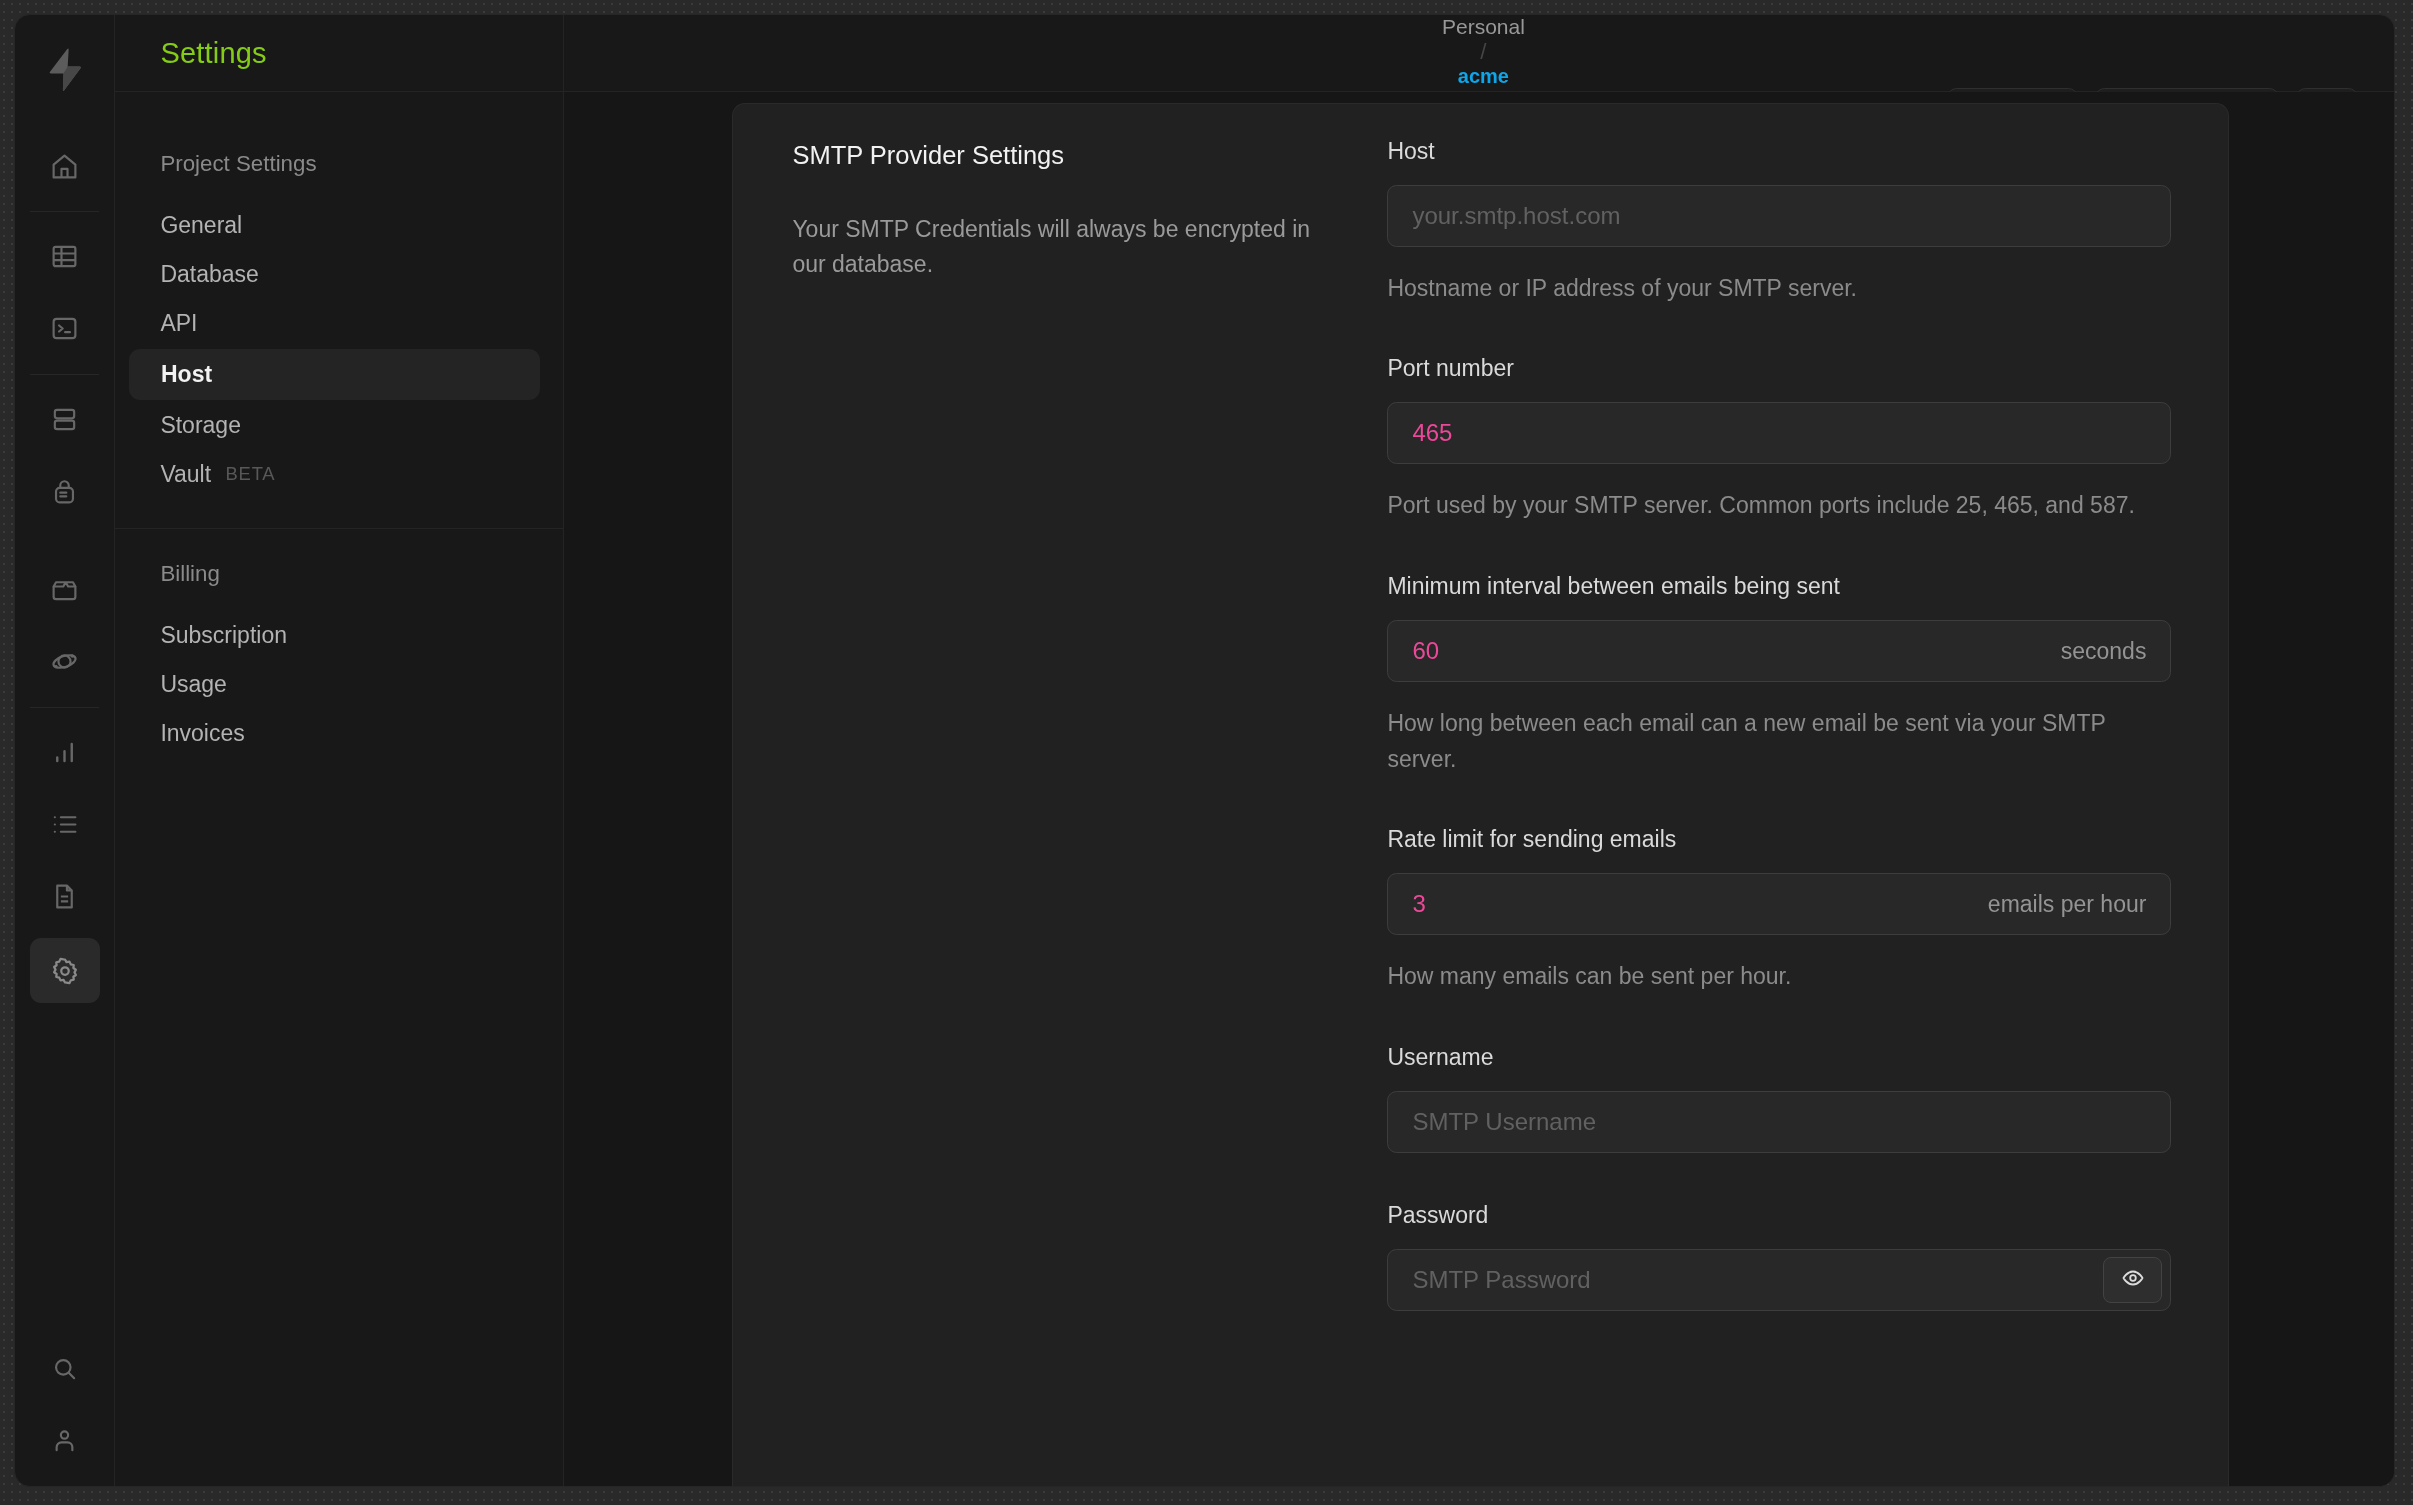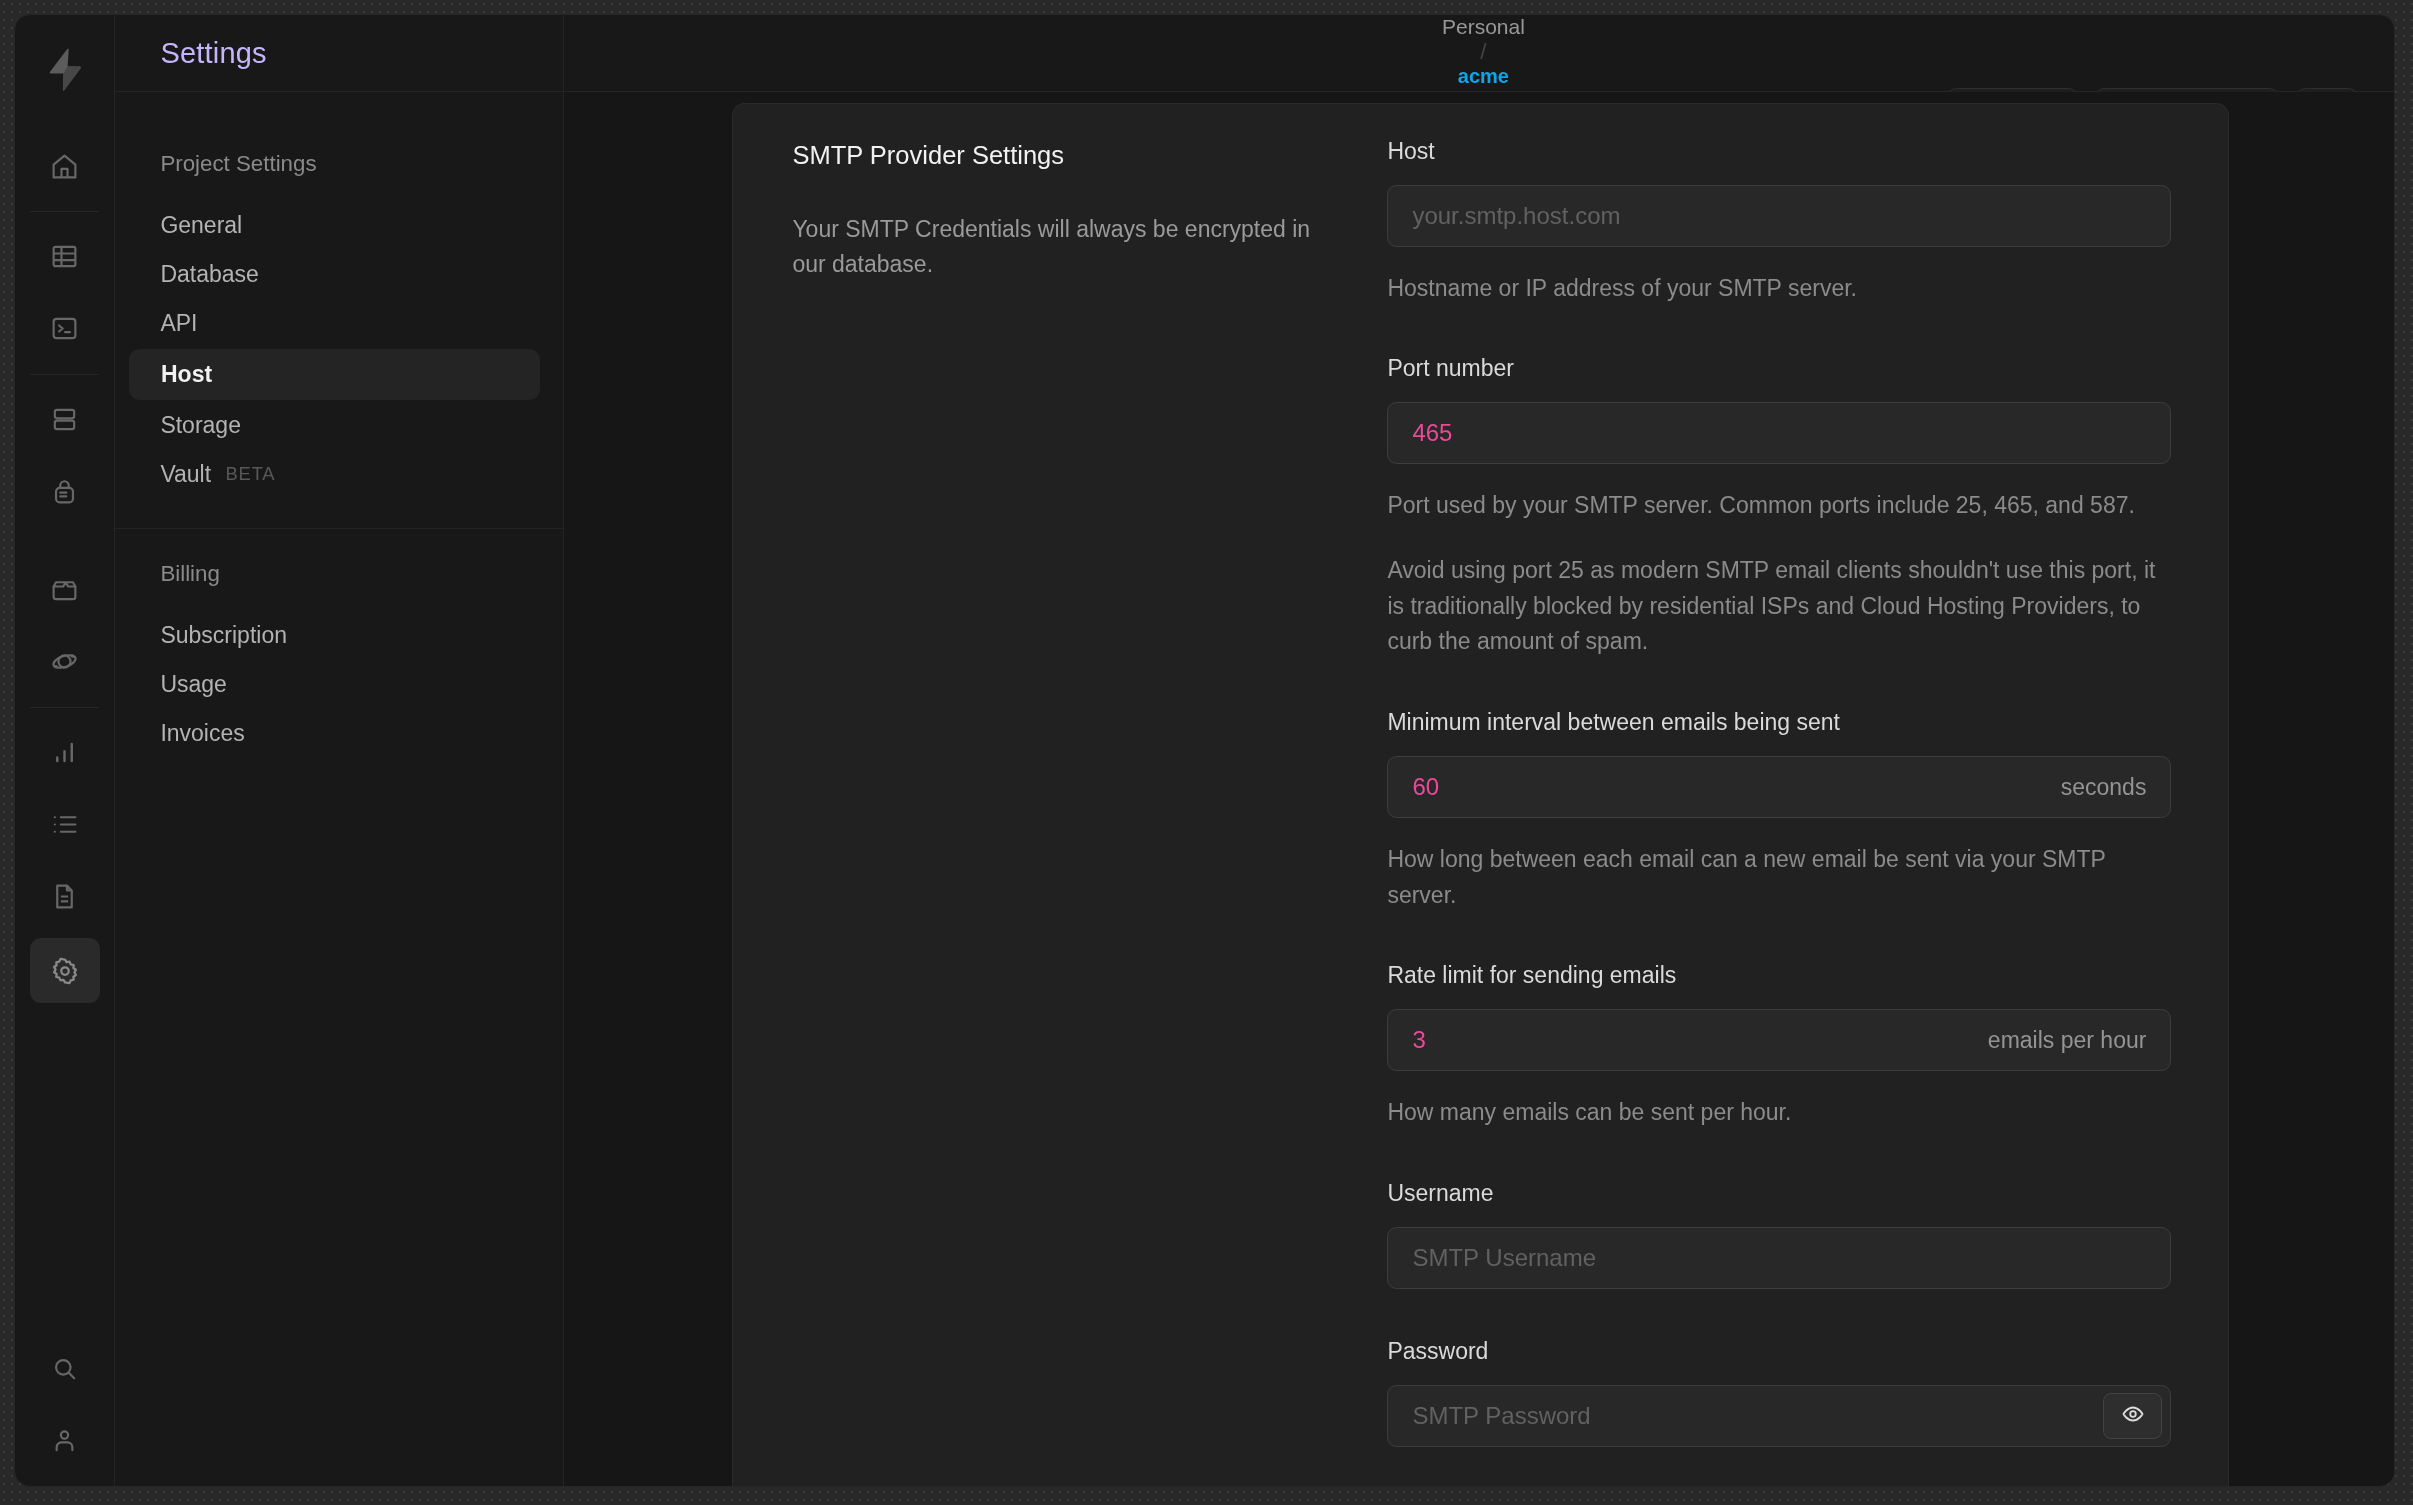--- a/index.html
+++ b/index.html
@@ -27,21 +27,21 @@
   .rail-btn:first-of-type{margin-top:0;}
   .rail-btn.active{background:#2a2a2a;height:65px;color:#8a8a8a;}
   .rail-div{width:69px;height:0.8px;background:#262626;margin:14.4px 0 3.2px;flex:0 0 auto;}
   .rail-spacer{flex:1 1 auto;}
   .rail-bottom{display:flex;flex-direction:column;align-items:center;padding-bottom:14.4px;}
   .rail svg{display:block;}
 
   
   .side-header{grid-column:2;grid-row:1;border-right:0.8px solid #242424;border-bottom:0.8px solid #242424;
     display:flex;align-items:center;padding-left:45px;box-sizing:border-box;}
-  .side-title{font-size:29px;color:#c4b5fd;font-weight:500;letter-spacing:0.2px;}
+  .side-title{font-size:29px;color:#84cc16;font-weight:500;letter-spacing:0.2px;}
   .sidebar{grid-column:2;grid-row:2;border-right:0.8px solid #242424;padding-top:56px;box-sizing:border-box;}
   .section-label{padding-left:45px;font-size:22.3px;color:#8a8a8a;height:32px;display:flex;align-items:center;margin-bottom:21px;}
   .side-item{height:49px;display:flex;align-items:center;padding-left:45px;font-size:23px;color:#b3b3b3;cursor:pointer;}
   .side-item.active{height:51px;margin:0.8px 23px 0.8px 13.6px;padding-left:32px;border-radius:11.2px;
     background:#242424;color:#f2f2f2;font-weight:700;}
   .badge{font-size:18.4px;color:#585858;margin-left:14.4px;letter-spacing:0.8px;font-weight:400;}
   .side-div{height:0.8px;background:#242424;margin:29px 0;}
 
   
   .content-header{grid-column:3;grid-row:1;border-bottom:0.8px solid #242424;
@@ -308,21 +308,20 @@
           </div>
           <div class="helper">Hostname or IP address of your SMTP server.</div>
         </div>
 
         <div class="field">
           <label class="field-label">Port number</label>
           <div class="control">
             <input type="text" value="465" style="">
           </div>
           <div class="helper">Port used by your SMTP server. Common ports include 25, 465, and 587.</div>
-          <div class="helper note">Avoid using port 25 as modern SMTP email clients shouldn't use this port, it is traditionally blocked by residential ISPs and Cloud Hosting Providers, to curb the amount of spam.</div>
         </div>
 
         <div class="field">
           <label class="field-label">Minimum interval between emails being sent</label>
           <div class="control">
             <input type="text" value="60" style="">
             <span class="suffix">seconds</span>
           </div>
           <div class="helper">How long between each email can a new email be sent via your SMTP server.</div>
         </div>

